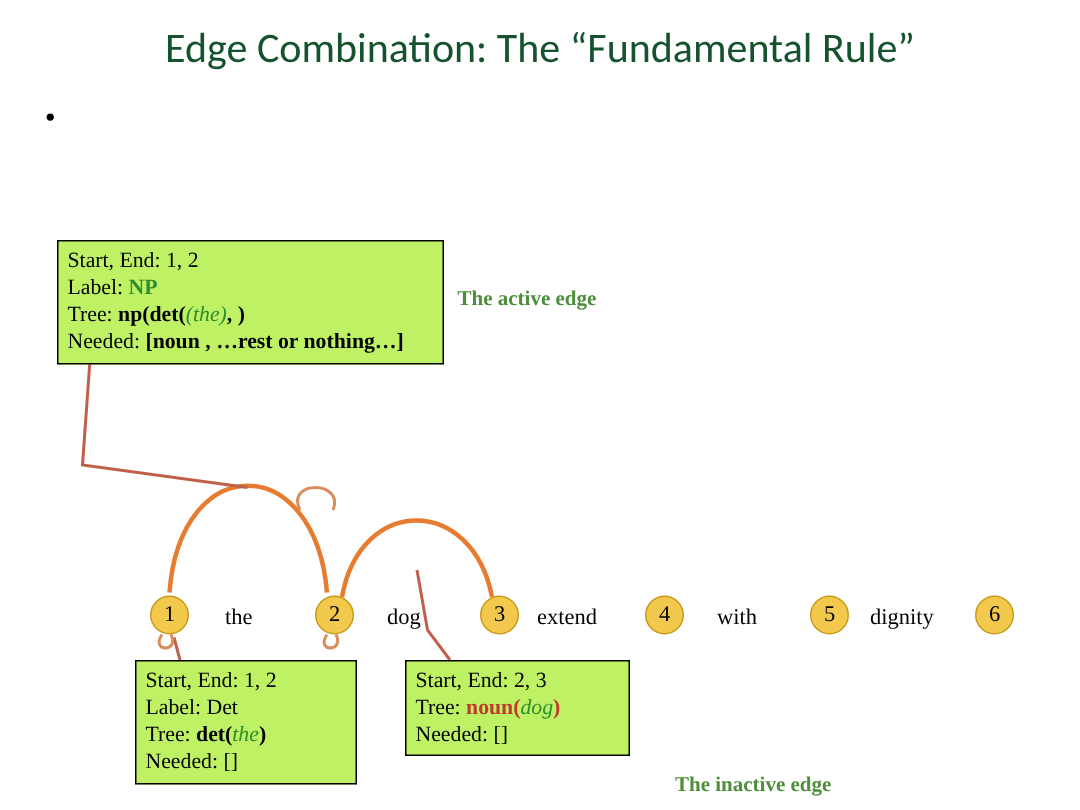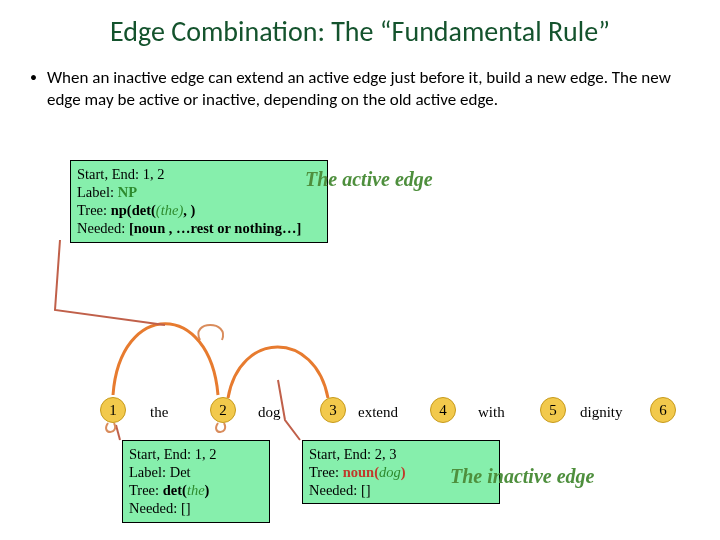--- a/index.html
+++ b/index.html
@@ -27,41 +27,40 @@
     color: #000;
   }
   .bullet-dot {
     padding-right: 10px;
     font-size: 14px;
     line-height: 1.6;
   }
   .box {
     position: absolute;
     border: 1px solid #000;
-    background: #86efac;
+    background: #bef264;
     font-family: "Times New Roman", serif;
     font-size: 14.5px;
     line-height: 1.25;
     padding: 4px 6px;
-    margin-left: 32px;
   }
   .box-top { left: 38px; top: 160px; width: 258px; }
   .box-bl  { left: 90px;  top: 440px; width: 148px; }
-  .box-br  { left: 270px; top: 440px; width: 198px; }
+  .box-br  { left: 270px; top: 440px; width: 150px; }
   .anno {
     position: absolute;
     font-family: "Times New Roman", serif;
-    font-size: 20px;
-    font-style: italic;
+    font-size: 14px;
     font-weight: bold;
     color: #4e8f3d;
     line-height: 1.15;
+    margin-top: 24px;
   }
   .anno-top { left: 305px; top: 168px; }
-  .anno-bot { left: 450px; top: 465px; }
+  .anno-bot { left: 450px; top: 492px; }
   .node {
     position: absolute;
     width: 26px; height: 26px;
     border-radius: 50%;
     background: #f2c94c;
     border: 1px solid #c79a1a;
     font-family: "Times New Roman", serif;
     font-size: 15px;
     display: flex;
     align-items: center;
@@ -78,21 +77,20 @@
   .red { color: #c0392b; }
   svg.lines { position:absolute; left:0; top:0; width:720px; height:540px; }
 </style>
 </head>
 <body>
 
 <div class="title">Edge Combination: The “Fundamental Rule”</div>
 
 <div class="bullet-row">
   <span class="bullet-dot">•</span>
-  <span>When an inactive edge can extend an active edge just before it, build a new edge. The new edge may be active or inactive, depending on the old active edge.</span>
 </div>
 
 <svg class="lines">
 
   <path d="M200,340 C 190,320 230,320 222,340" fill="none" stroke="#d98c5c" stroke-width="2"></path>
 
   <path d="M113,395 C 120,300 210,300 218,395" fill="none" stroke="#e77b2f" stroke-width="3"></path>
 
   <path d="M228,398 C 240,330 315,330 328,398" fill="none" stroke="#e77b2f" stroke-width="3"></path>
 

